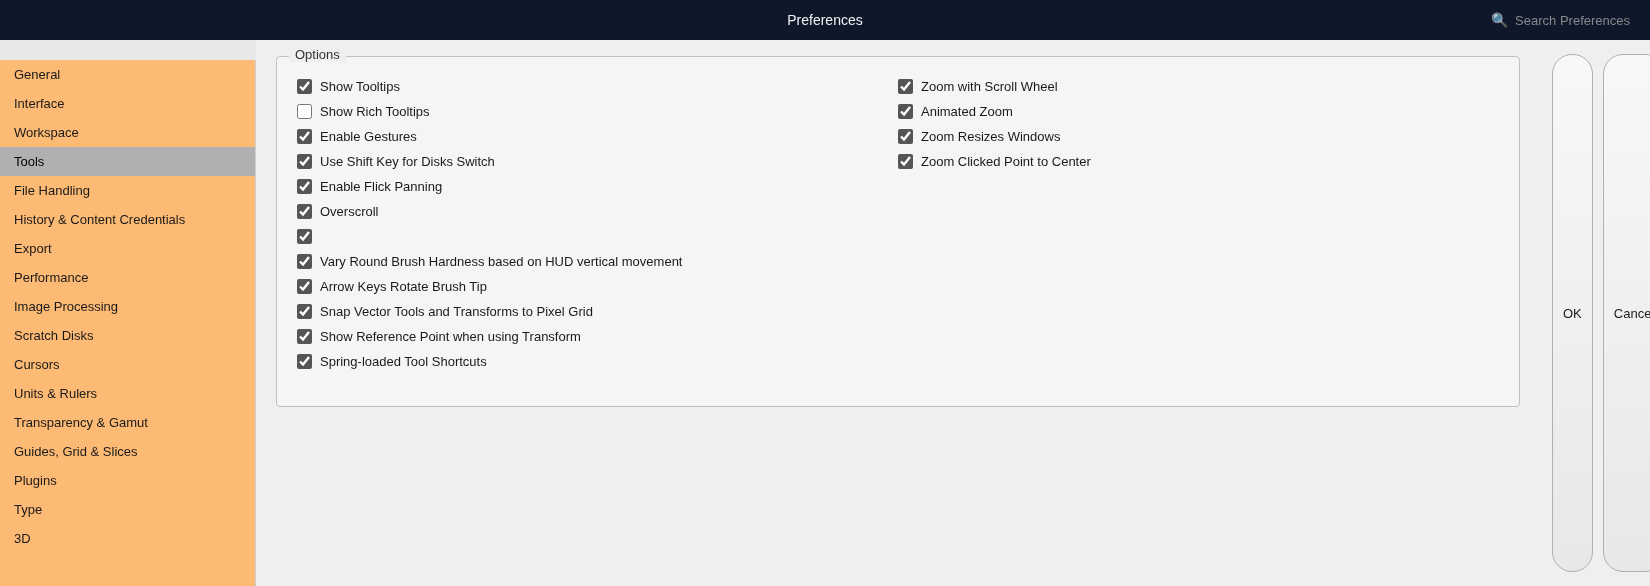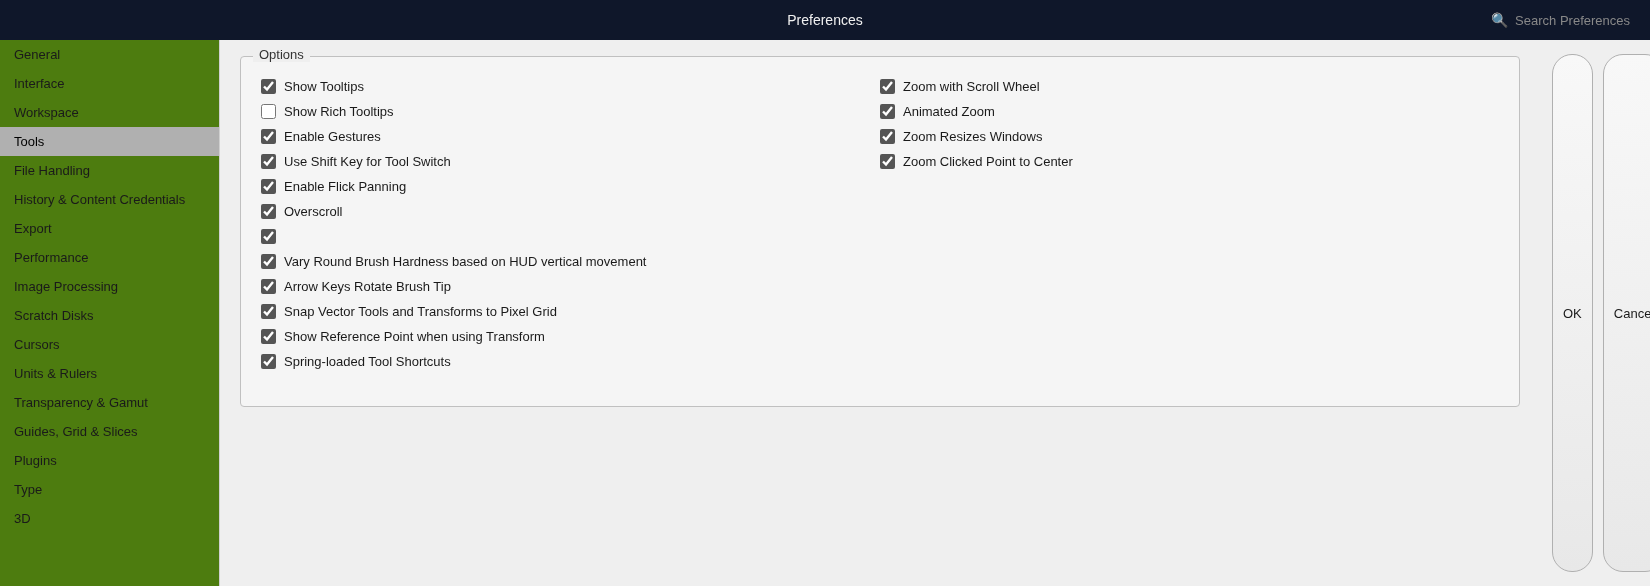--- a/index.html
+++ b/index.html
@@ -41,25 +41,26 @@
     }
 
     
     .main-layout {
       display: flex;
       height: 546px;
     }
 
     
     .sidebar {
-      width: 220px;
-      background: #4d7c0f;
+      width: 256px;
+      background: #fdba74;
       border-right: 1px solid #d0d0d0;
       overflow-y: auto;
       flex-shrink: 0;
+      margin-top: 20px;
     }
     .sidebar-item {
       padding: 7px 14px;
       font-size: 13px;
       color: #1a1a1a;
       cursor: pointer;
       user-select: none;
     }
     .sidebar-item.active {
       background: #b0b0b0;
@@ -191,21 +192,21 @@
             <div class="checkbox-row">
               <input type="checkbox" style="">
               <span class="checkbox-label">Show Rich Tooltips</span>
             </div>
             <div class="checkbox-row">
               <input type="checkbox" checked="" style="">
               <span class="checkbox-label">Enable Gestures</span>
             </div>
             <div class="checkbox-row">
               <input type="checkbox" checked="" style="">
-              <span class="checkbox-label">Use Shift Key for Tool Switch</span>
+              <span class="checkbox-label">Use Shift Key for Disks Switch</span>
             </div>
             <div class="checkbox-row">
               <input type="checkbox" checked="" style="">
               <span class="checkbox-label">Enable Flick Panning</span>
             </div>
             <div class="checkbox-row">
               <input type="checkbox" checked="" style="">
               <span class="checkbox-label">Overscroll</span>
             </div>
             <div class="checkbox-row">

